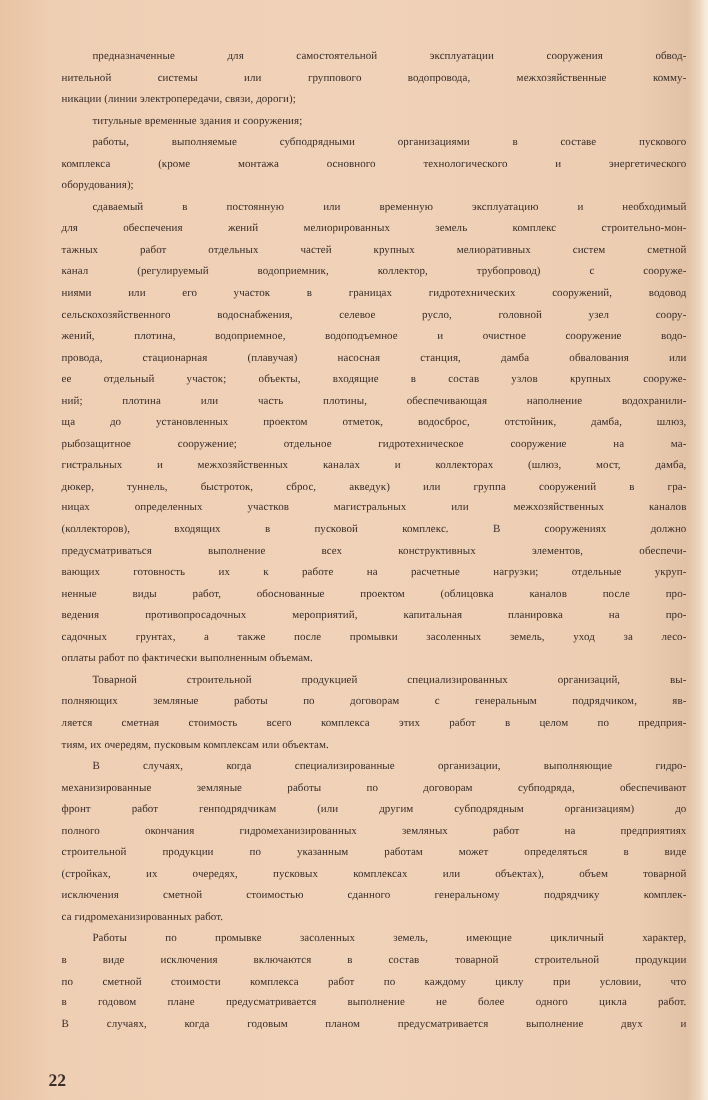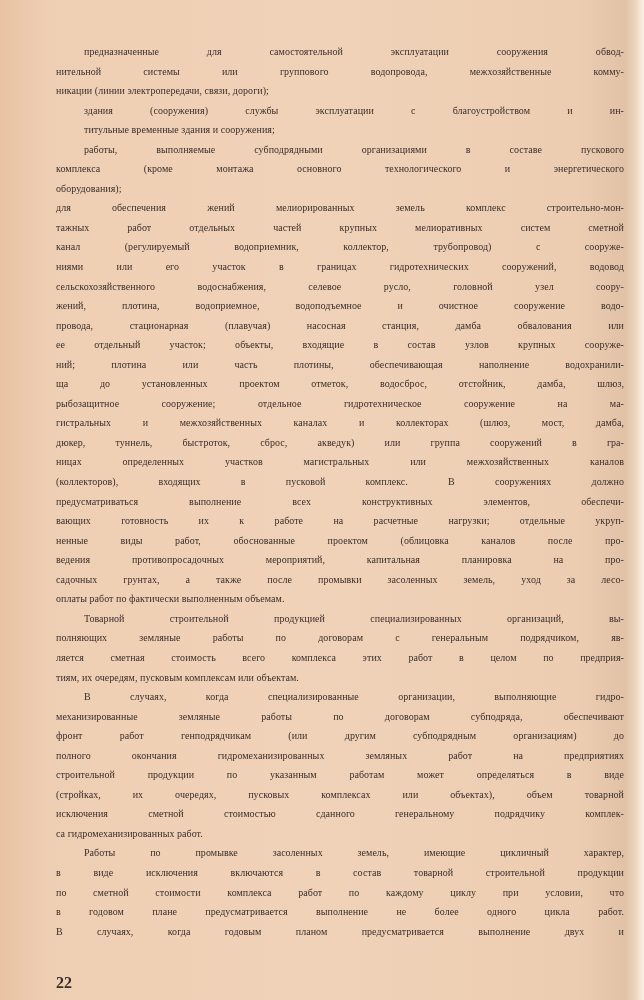--- a/index.html
+++ b/index.html
@@ -12,38 +12,38 @@
   }
   .page { position:absolute; left:56px; top:42px; width:568px; }
   .line {
     height:19.55px; line-height:19.55px; font-size:10px;
     text-align:justify; text-align-last:justify; white-space:nowrap;
     overflow:visible; display:block; letter-spacing:0.05px;
   }
   .line.last { text-align-last:left; }
   .line.indent { padding-left:28px; }
   .pagenum {
-    position:absolute; left:56px; top:974px; font-size:16px; font-weight:bold;
+    position:absolute; left:44px; top:974px; font-size:16px; font-weight:bold;
     font-family:"Liberation Serif", serif; color:#3a2e2a;
   }
   .edge { position:absolute; right:0; top:0; width:8px; height:1000px;
     background: linear-gradient(90deg, rgba(255,255,255,0) 0%, rgba(250,240,228,0.9) 100%); }
 </style>
 </head>
 <body>
 
 <div class="page" id="page">
     <div class="line indent" style="white-space: normal;">предназначенные для самостоятельной эксплуатации сооружения обвод-</div>
     <div class="line" style="white-space: normal;">нительной системы или группового водопровода, межхозяйственные комму-</div>
     <div class="line last" style="white-space: normal;">никации (линии электропередачи, связи, дороги);</div>
-    <div class="line indent" style="white-space: normal;">здания (сооружения) службы эксплуатации с благоустройством и ин-</div>
     <div class="line indent last" style="white-space: normal;">титульные временные здания и сооружения;</div>
     <div class="line indent" style="white-space: normal;">работы, выполняемые субподрядными организациями в составе пускового</div>
     <div class="line" style="white-space: normal;">комплекса (кроме монтажа основного технологического и энергетического</div>
     <div class="line last" style="white-space: normal;">оборудования);</div>
+    <div class="line indent" style="white-space: normal;">сдаваемый в постоянную или временную эксплуатацию и необходимый</div>
     <div class="line" style="white-space: normal;">для обеспечения жений мелиорированных земель комплекс строительно-мон-</div>
     <div class="line" style="white-space: normal;">тажных работ отдельных частей крупных мелиоративных систем сметной</div>
     <div class="line" style="white-space: normal;">канал (регулируемый водоприемник, коллектор, трубопровод) с сооруже-</div>
     <div class="line" style="white-space: normal;">ниями или его участок в границах гидротехнических сооружений, водовод</div>
     <div class="line" style="white-space: normal;">сельскохозяйственного водоснабжения, селевое русло, головной узел соору-</div>
     <div class="line" style="white-space: normal;">жений, плотина, водоприемное, водоподъемное и очистное сооружение водо-</div>
     <div class="line" style="white-space: normal;">провода, стационарная (плавучая) насосная станция, дамба обвалования или</div>
     <div class="line" style="white-space: normal;">ее отдельный участок; объекты, входящие в состав узлов крупных сооруже-</div>
     <div class="line" style="white-space: normal;">ний; плотина или часть плотины, обеспечивающая наполнение водохранили-</div>
     <div class="line" style="white-space: normal;">ща до установленных проектом отметок, водосброс, отстойник, дамба, шлюз,</div>

